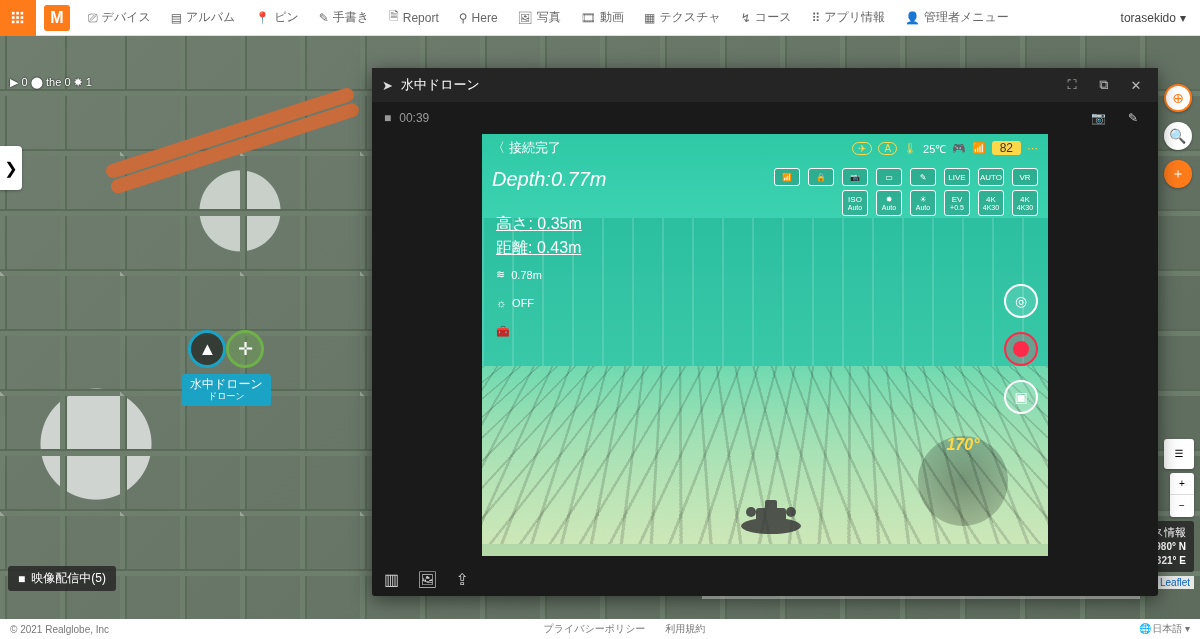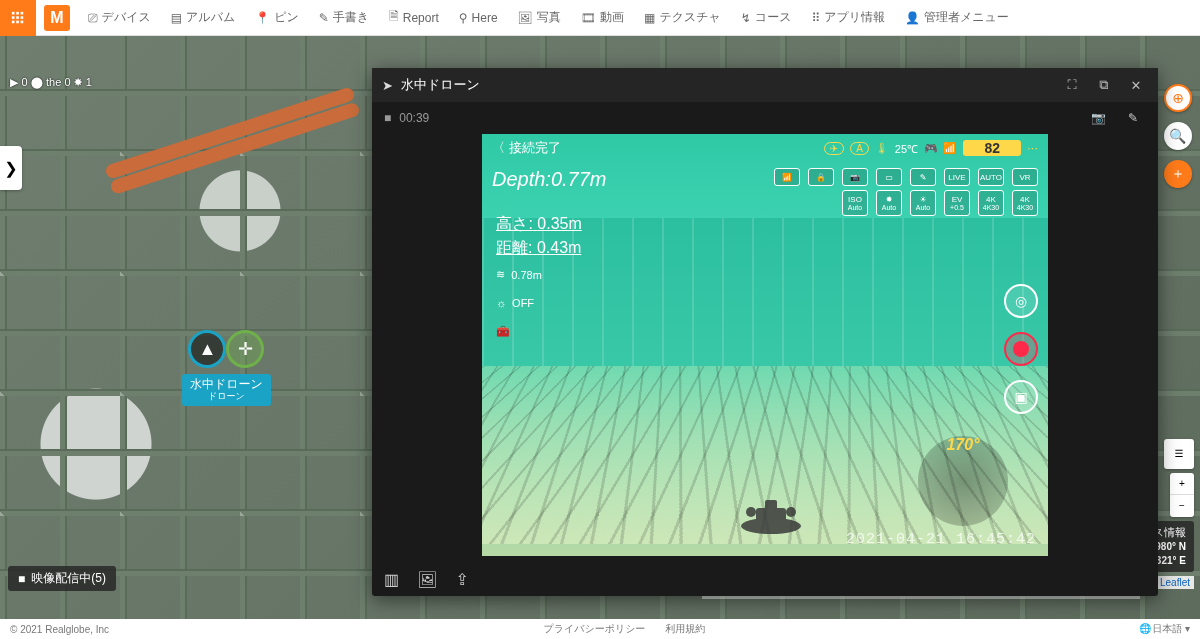--- a/index.html
+++ b/index.html
@@ -91,21 +91,21 @@
 }
 .feed .back-wall { position: absolute; left: 0; right: 0; top: 20%; height: 38%;
   background: repeating-linear-gradient(90deg, rgba(255,255,255,.15) 0 2px, transparent 2px 30px), linear-gradient(#2bbfa0, #3ac9a8);
 }
 .feed .top-bar { height: 28px; display: flex; align-items: center; padding: 0 10px; color: #fff; font-size: 13px; position: relative; z-index: 3; }
 .feed .top-bar .back { display: flex; align-items: center; gap: 4px; }
 .feed .top-bar .sp { flex: 1; }
 .feed .status-icons { display: flex; align-items: center; gap: 6px; }
 .feed .status-icons span { font-size: 11px; }
 .feed .status-icons .pill { border: 1px solid #ffd84a; color: #ffd84a; border-radius: 9px; padding: 0 5px; font-size: 10px; }
-.feed .status-icons .batt { background: #ffd84a; color: #333; border-radius: 3px; padding: 0 21px; font-size: 14px; font-weight: bold; }
+.feed .status-icons .batt { background: #ffd84a; color: #333; border-radius: 3px; padding: 0 8px; font-size: 12px; font-weight: normal; }
 
 .feed .depth { position: absolute; left: 10px; top: 34px; color: #fff; font-size: 20px; font-family: "Courier New", monospace; font-style: italic; z-index: 3; }
 .feed .hd-row { position: absolute; left: 14px; top: 78px; color: #fff; font-size: 16px; font-weight: 500; z-index: 3; line-height: 1.5; text-decoration: underline; }
 .feed .small-left { position: absolute; left: 14px; top: 134px; color: #fff; font-size: 11px; z-index: 3; display: flex; flex-direction: column; gap: 16px; }
 .feed .small-left .it { display: flex; align-items: center; gap: 6px; }
 
 .feed .icon-grid { position: absolute; right: 10px; top: 34px; z-index: 3; }
 .feed .icon-row { display: flex; gap: 8px; margin-bottom: 4px; justify-content: flex-end; }
 .feed .ic { width: 26px; height: 18px; border: 1px solid #fff; border-radius: 3px; color: #fff; font-size: 8px; display: flex; align-items: center; justify-content: center; background: rgba(0,0,0,.15); }
 .feed .ic.tall { height: 26px; flex-direction: column; line-height: 1; }
@@ -188,20 +188,24 @@
     </div>
   <div class="nav-item">
       <span>⠿</span>
       <span>アプリ情報</span>
     </div>
   <div class="nav-item">
       <span>👤</span>
       <span>管理者メニュー</span>
     </div>
   <div class="spacer"></div>
+  <div class="user nav-item">
+      <span>torasekido</span> 
+      <span>▾</span>
+    </div>
 </div>
 
 <div class="map-area">
   <div class="sat"></div>
   <div class="road"></div>
 
   <div class="tl-overlay">▶ 0 ⬤ the 0 ✸ 1</div>
 
   <div class="side-expand">
       <span>❯</span>
@@ -378,21 +382,20 @@
             <g fill="#3a3a3a" opacity="0.85">
               <ellipse cx="40" cy="30" rx="30" ry="8"></ellipse>
               <rect x="25" y="12" width="30" height="14" rx="3"></rect>
               <rect x="34" y="4" width="12" height="10" rx="2"></rect>
               <circle cx="20" cy="16" r="5"></circle>
               <circle cx="60" cy="16" r="5"></circle>
             </g>
           </svg>
       </div>
 
-      <div class="timestamp">2021-04-21 16:45:42</div>
     </div>
   </div>
 
   <div class="panel-foot">
     <span>▥</span>
     <span>🖼</span>
     <span>⇪</span>
   </div>
 </div>
 

